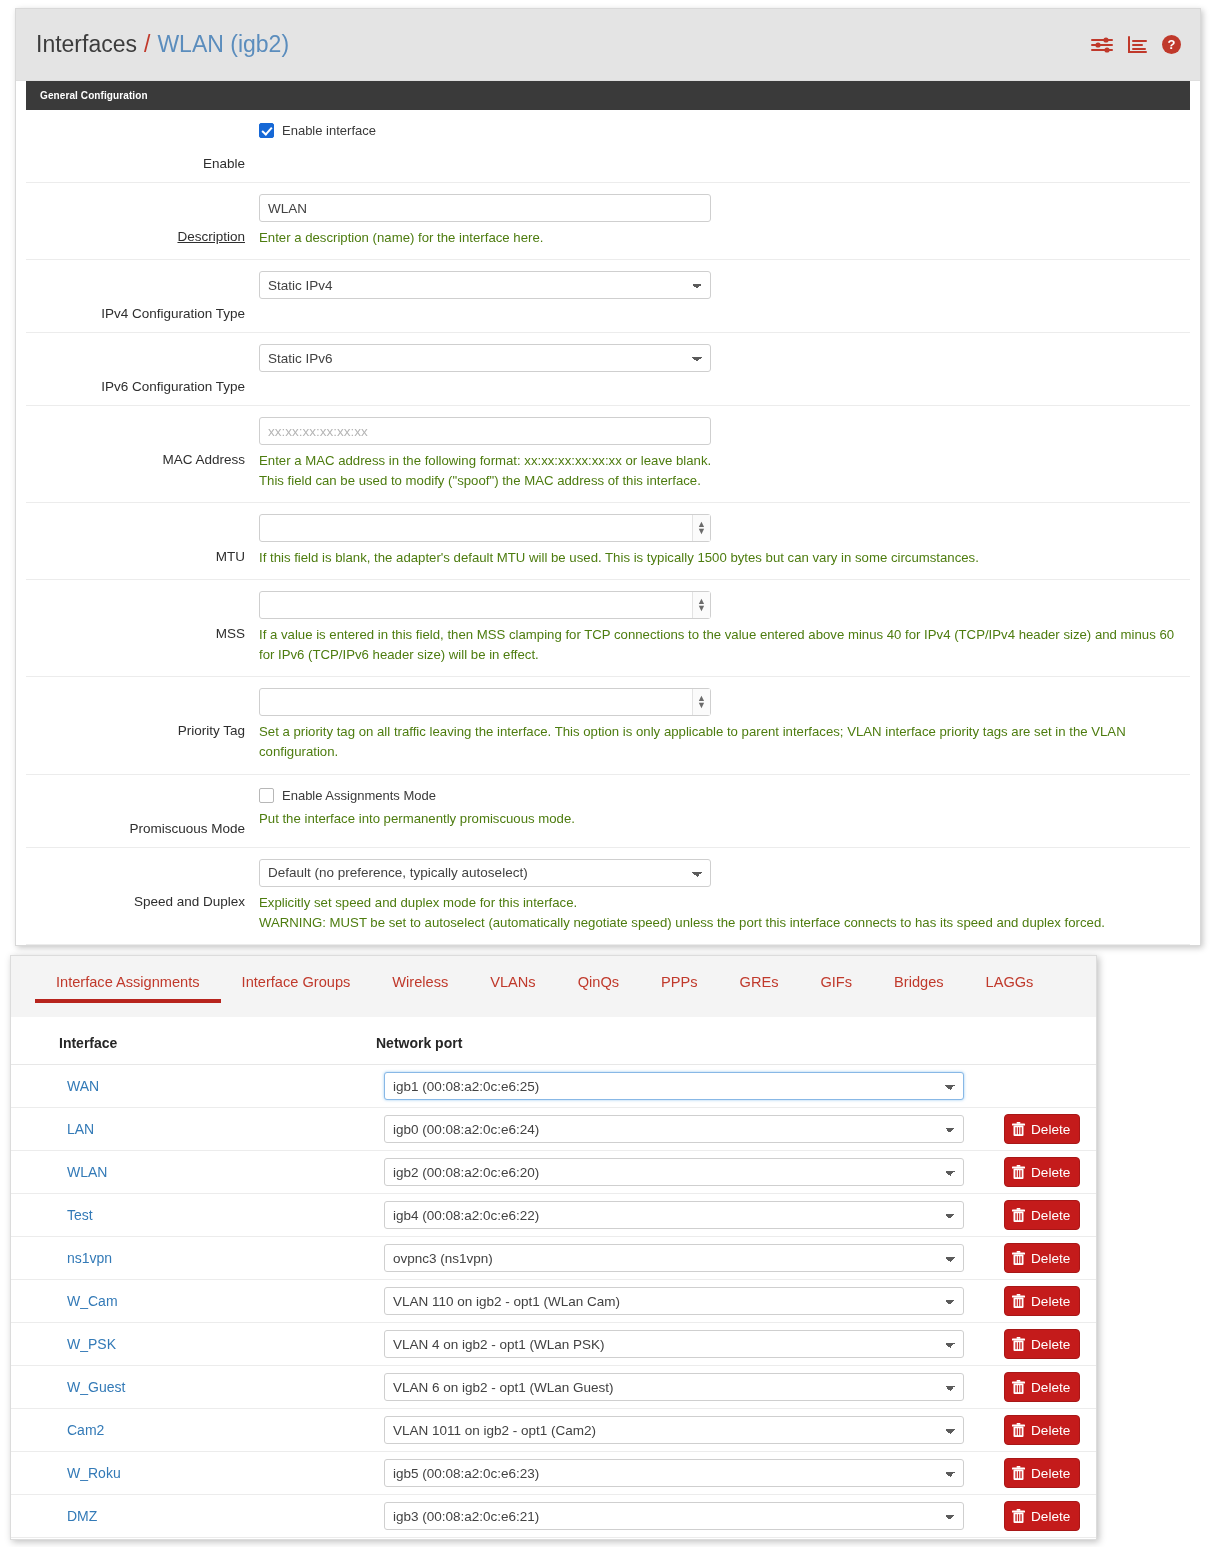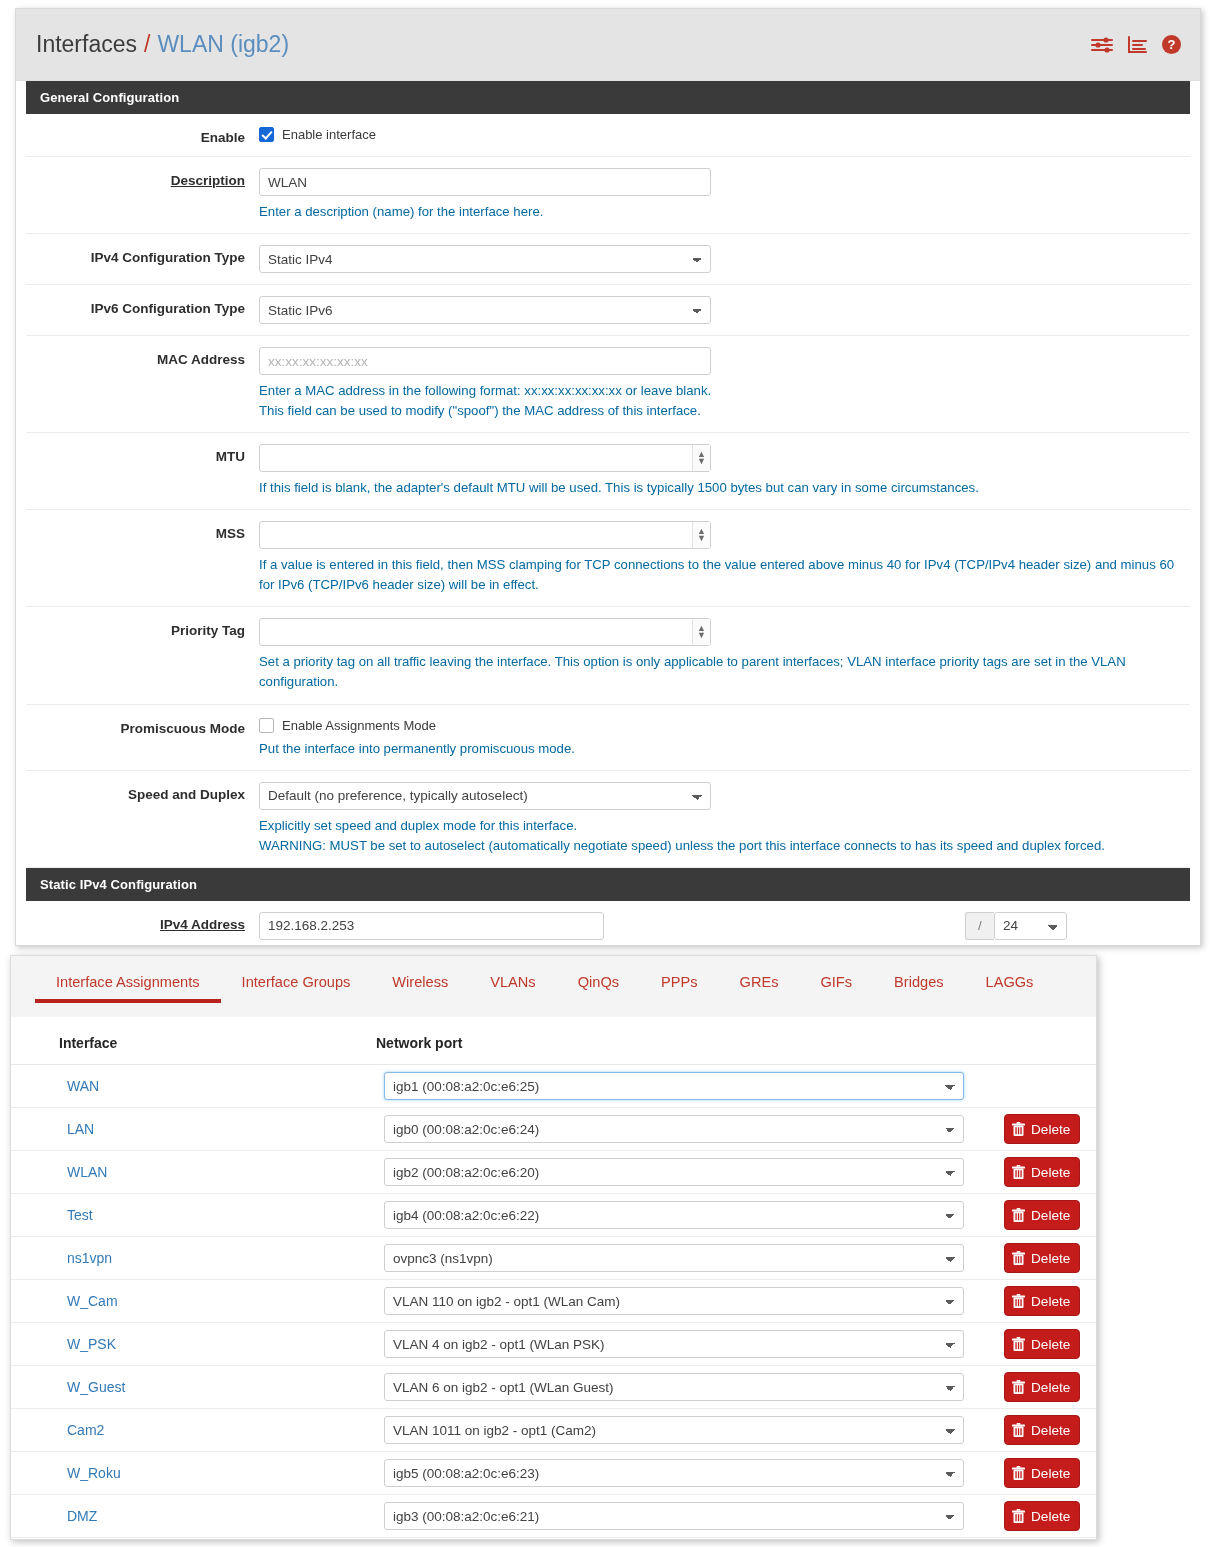--- a/index.html
+++ b/index.html
@@ -38,45 +38,46 @@
   .bc-spacer { flex: 1; }
   .bc-icons { display: flex; align-items: center; gap: 13px; }
   .bc-icons svg { display: block; }
 
   .panel-body { padding: 0 10px; }
 
   .sect-head {
     background: #3a3a3a;
     color: #fff;
     font-weight: bold;
-    font-size: 13px;
+    font-size: 10px;
     padding: 9px 14px;
     letter-spacing: .1px;
   }
   .frow {
     display: flex;
     border-bottom: 1px solid #ececec;
     padding: 11px 0 11px 0;
     align-items: flex-start;
   }
   .frow:last-child { border-bottom: none; }
   .flabel {
     width: 233px;
     flex: 0 0 233px;
     text-align: right;
     padding: 5px 14px 0 0;
-    font-weight: bold;
+    font-weight: normal;
     font-size: 13.5px;
     color: #2e2e2e;
+    margin-top: 30px;
   }
   .flabel.req { text-decoration: underline; }
   .fctl { flex: 1; padding-right: 10px; }
   .help {
     font-size: 13.2px;
-    color: #0369a1;
+    color: #4d7c0f;
     margin-top: 6px;
     line-height: 1.52;
     max-width: 930px;
   }
   .help-line { display: block; }
 
   input.tbox, select.sbox {
     font-family: "Liberation Sans", sans-serif;
     font-size: 13.5px;
     color: #424242;

